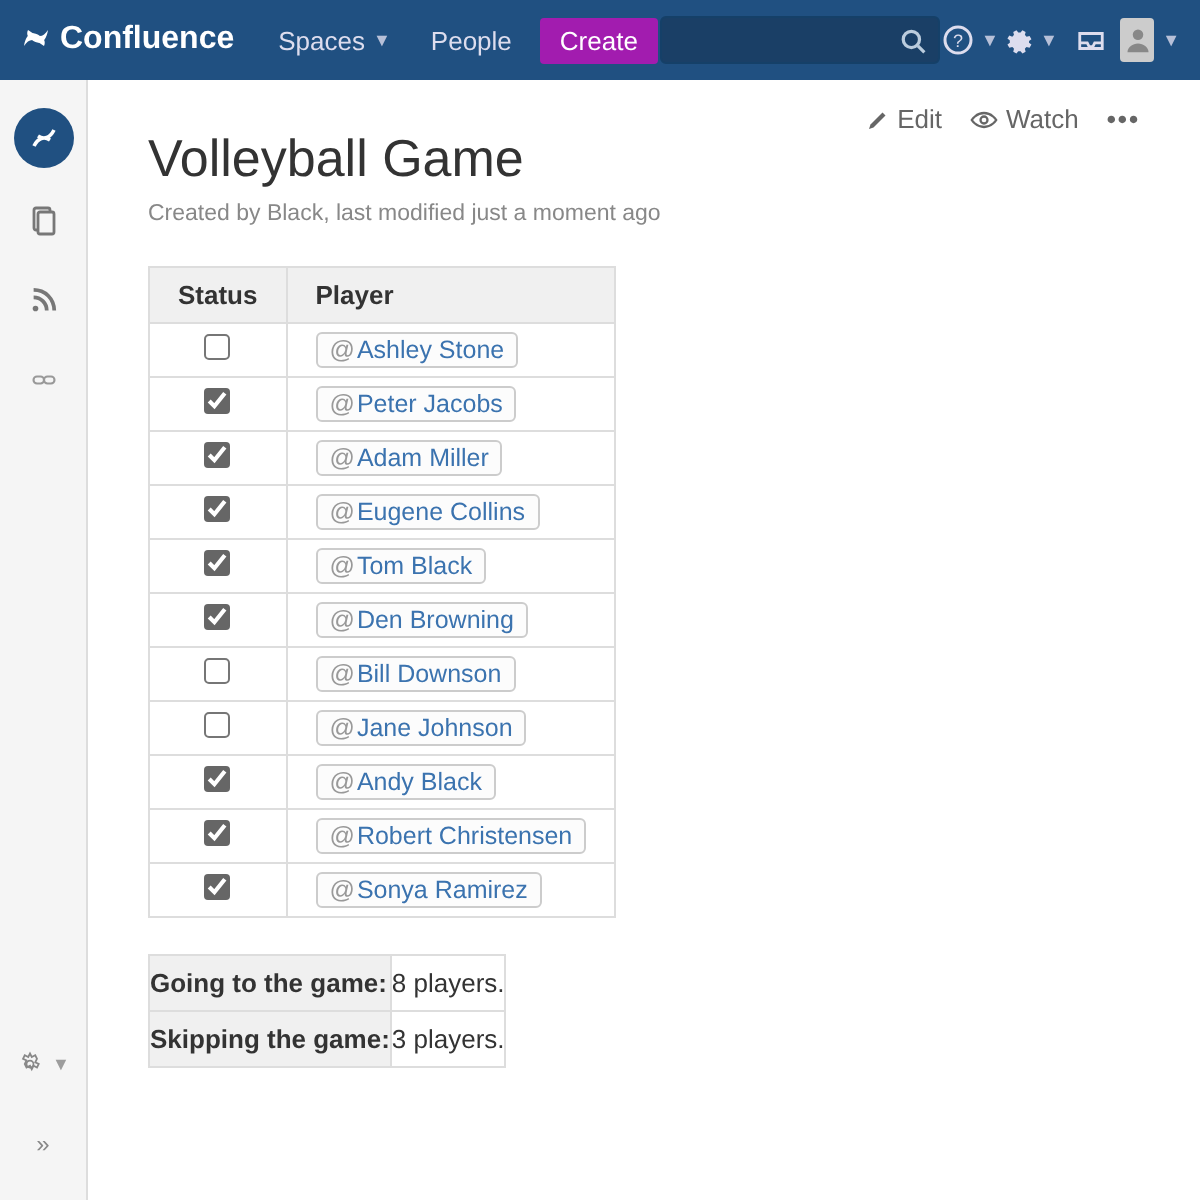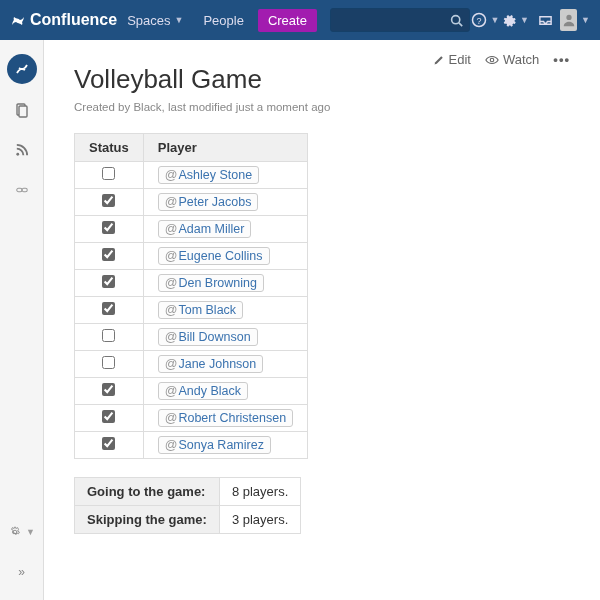--- a/index.html
+++ b/index.html
@@ -1,18 +1,18 @@
 <!DOCTYPE html>
 <html><head>
 <meta charset="utf-8">
 <style>
 * { box-sizing: border-box; margin: 0; padding: 0; }
 body { font-family: Arial, Helvetica, sans-serif; font-size: 14px; color: #333; background: #fff; width: 600px; height: 600px; overflow: hidden; }
 .topbar { background: #205081; height: 40px; display: flex; align-items: center; padding: 0 10px; color: #fff; }
-.logo { display: flex; align-items: flex-end; font-weight: bold; font-size: 16px; }
+.logo { display: flex; align-items: flex-start; font-weight: bold; font-size: 16px; margin-right: 12px; }
 .logo svg { margin-right: 4px; }
 .navitem { color: #dde; font-size: 13px; padding: 0 10px; height: 56px; display: flex; align-items: center; cursor: pointer; }
 .navitem.create { background: #a21caf; color: #fff; font-weight: 500; border-radius: 2px; padding: 4px 10px; height: auto; margin-left: 4px;}
 .dropdown-caret { font-size: 9px; margin-left: 4px; opacity: .8;}
 .spacer { flex: 1; }
 .search { width: 140px; height: 24px; background: #1a3f66; border: 1px solid #154068; border-radius: 3px; display: flex; align-items: center; justify-content: flex-end; padding-right: 6px;}
 .icon-btn { width: 30px; height: 40px; display: flex; align-items: center; justify-content: center; color: #dde; cursor: pointer;}
 .avatar-top { width: 22px; height: 22px; background: #ccc; border-radius: 2px; display:flex; align-items:center; justify-content:center;}
 .shell { display: flex; height: 560px; }
 .sidebar { width: 44px; background: #f5f5f5; border-right: 1px solid #ddd; display:flex; flex-direction:column; align-items:center; padding-top:8px; position:relative;}
@@ -26,21 +26,21 @@
 .page-actions .act { display:flex; align-items:center; gap:4px; cursor:pointer;}
 .page-title { font-size: 26px; color:#333; font-weight:normal; margin-top:12px;}
 .page-meta { font-size: 11.5px; color:#888; margin-top:6px;}
 .plist { border:1px solid #ddd; border-collapse:collapse; margin-top:20px; font-size:13px;}
 .plist th { background:#f0f0f0; text-align:left; padding:6px 14px; border:1px solid #ddd; font-weight:bold; color:#333;}
 .plist td { border:1px solid #ddd; padding:4px 14px;text-decoration:underline;}
 .plist td.cb { text-align:center; width:50px;}
 .mention { display:inline-block; border:1px solid #ccc; border-radius:3px; padding:1px 6px; color:#3b73af; background:#fcfcfc; font-size:12.5px;}
 .mention .at { color:#999; margin-right:1px;}
 .summary { border:1px solid #ddd; border-collapse:collapse; margin-top:18px; font-size:13px;}
-.summary td { border:1px solid #ddd; padding:6px 12px;}
+.summary td { border:1px solid #ddd; padding:6px 0;}
 .summary td.lbl { background:#f0f0f0; font-weight:bold;}
 input[type=checkbox]{ accent-color:#666;}
 .ellipsis { letter-spacing:1px; font-weight:bold;}
 </style>
 </head>
 <body>
 
 <div class="topbar">
   <div class="logo">
     <svg width="16" height="16" viewBox="0 0 16 16">
@@ -178,25 +178,25 @@
           <tr>
             <td class="cb"><input type="checkbox" checked="" style=""></td>
             <td><span class="mention"><span class="at">@</span>Adam Miller</span></td>
           </tr>
           <tr>
             <td class="cb"><input type="checkbox" checked="" style=""></td>
             <td><span class="mention"><span class="at">@</span>Eugene Collins</span></td>
           </tr>
           <tr>
             <td class="cb"><input type="checkbox" checked="" style=""></td>
+            <td><span class="mention"><span class="at">@</span>Tom Black</span></td>
+          </tr>
+          <tr>
+            <td class="cb"><input type="checkbox" checked="" style=""></td>
             <td><span class="mention"><span class="at">@</span>Den Browning</span></td>
-          </tr>
-          <tr>
-            <td class="cb"><input type="checkbox" checked="" style=""></td>
-            <td><span class="mention"><span class="at">@</span>Tom Black</span></td>
           </tr>
           <tr>
             <td class="cb"><input type="checkbox" style=""></td>
             <td><span class="mention"><span class="at">@</span>Bill Downson</span></td>
           </tr>
           <tr>
             <td class="cb"><input type="checkbox" style=""></td>
             <td><span class="mention"><span class="at">@</span>Jane Johnson</span></td>
           </tr>
           <tr>

